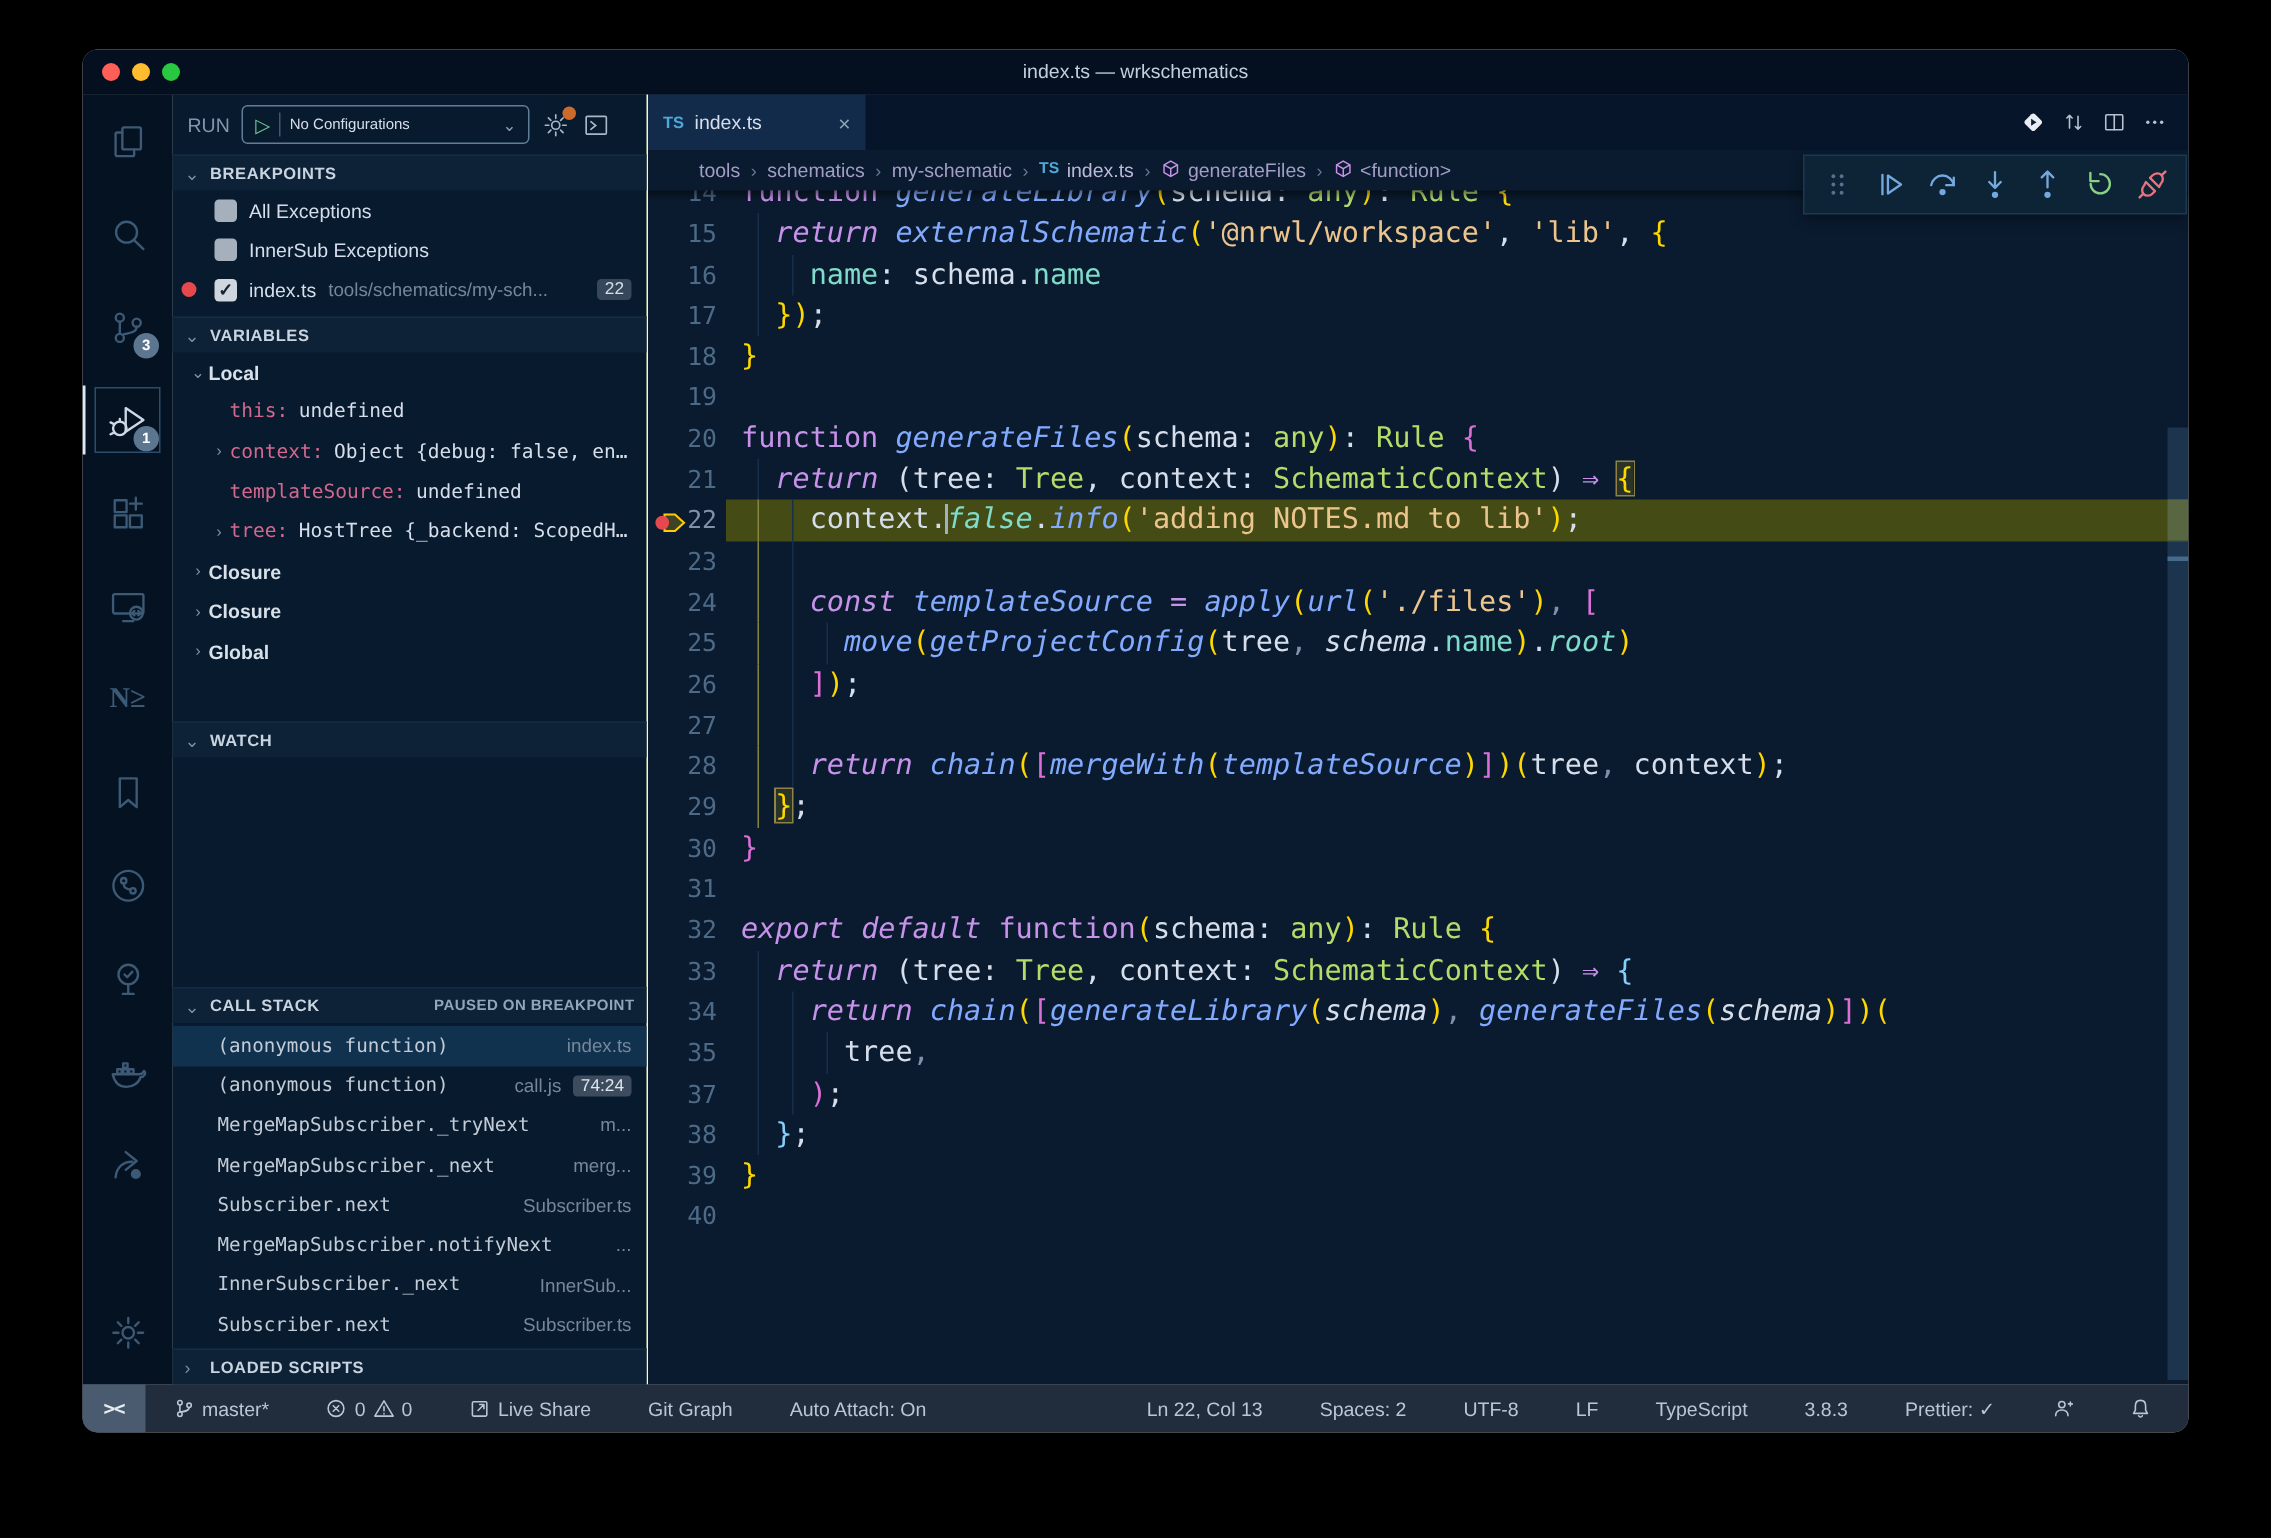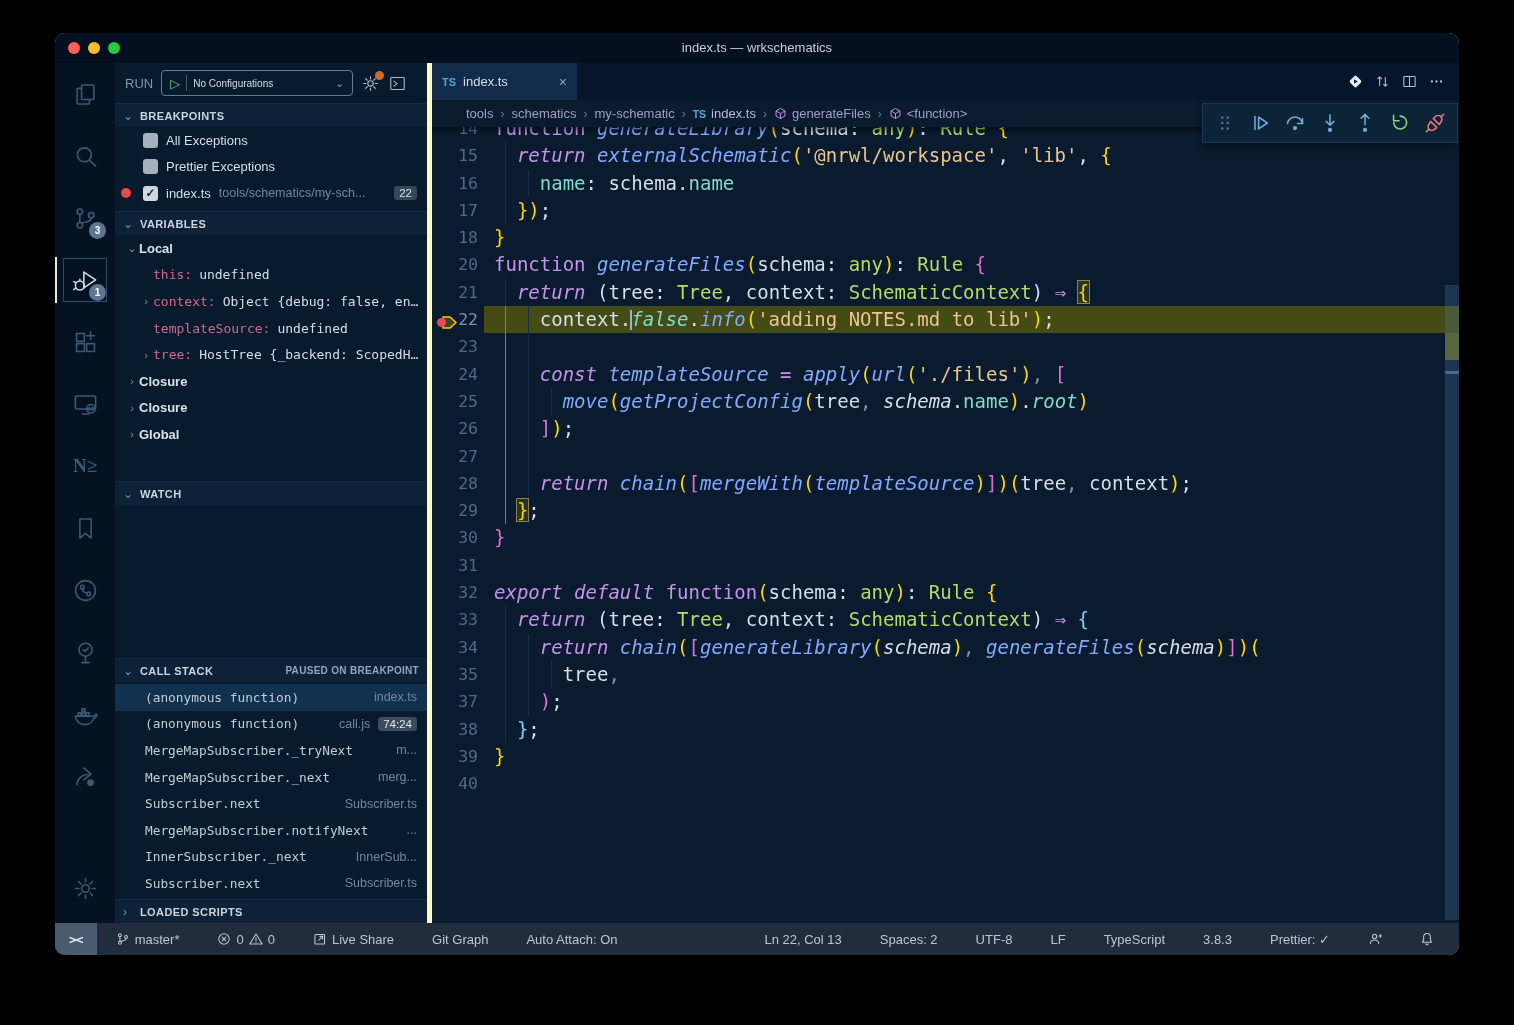--- a/index.html
+++ b/index.html
@@ -20,21 +20,21 @@
   #activitybar{position:absolute;left:0;top:30px;width:60px;bottom:32px;background:#051222;}
   .ab-item{position:relative;width:60px;height:62px;display:flex;align-items:center;justify-content:center;color:#3c5a75;cursor:pointer;}
   .ab-item svg{width:27px;height:27px;fill:none;stroke:currentColor;stroke-width:1.4;stroke-linecap:round;stroke-linejoin:round;}
   .ab-item.active{color:#cdd9e5;}
   .ab-item.active::before{content:"";position:absolute;left:0;top:8px;bottom:8px;width:2px;background:#dfe8f0;}
   .ab-item.active::after{content:"";position:absolute;left:8px;top:9px;right:8px;bottom:9px;border:1px solid #2b4d6d;}
   .ab-badge{position:absolute;right:9px;bottom:10px;min-width:17px;height:17px;border-radius:9px;background:#5c7690;color:#ffffff;font-size:10px;font-weight:bold;display:flex;align-items:center;justify-content:center;padding:0 3px;}
   #ab-settings{position:absolute;left:0;bottom:4px;}
 
   
-  #sidebar{position:absolute;left:60px;top:30px;width:317px;bottom:32px;background:#081a2d;border-right:5px solid #fef9c3;color:#aebdcd;font-size:13px;}
+  #sidebar{position:absolute;left:60px;top:30px;width:317px;bottom:32px;background:#081a2d;border-right:1px solid #fef9c3;color:#aebdcd;font-size:13px;}
   .sect-hdr{position:absolute;left:0;right:0;height:24px;background:#0d2236;border-top:1px solid #132c44;display:flex;align-items:center;padding:0 8px;gap:5px;color:#c9d4e0;font-weight:bold;font-size:11px;letter-spacing:.4px;}
   .sect-hdr .chev{color:#7e91a6;font-weight:normal;font-size:12px;width:12px;}
   .sect-status{margin-left:auto;color:#93a5b8;font-size:10px;letter-spacing:.3px;}
   
   #runbar{position:absolute;left:0;top:0;right:0;height:40px;display:flex;align-items:center;padding:0 10px;gap:8px;}
   #run-label{color:#8296ab;font-size:13px;}
   #run-config{display:flex;align-items:center;gap:6px;border:1px solid #5f7e97;border-radius:4px;height:26px;padding:0 8px;flex:1;max-width:192px;cursor:pointer;}
   #run-play{color:#6fc993;font-size:13px;}
   #run-config .vdiv{width:1px;height:16px;background:#3d5871;}
   #run-config-label{color:#d6deeb;font-size:10px;white-space:nowrap;overflow:hidden;}
@@ -78,21 +78,21 @@
   #tabbar{position:absolute;left:0;top:0;right:0;height:37px;background:#06152a;display:flex;}
   #tab-active{width:145px;background:#122b4a;display:flex;align-items:center;gap:7px;padding:0 10px;cursor:pointer;}
   #tab-lang{color:#4fa8d8;font-size:11px;font-weight:bold;}
   #tab-name{color:#d6deeb;font-size:13px;flex:1;}
   #tab-close{color:#8fa3b5;font-size:14px;cursor:pointer;}
   #editor-actions{margin-left:auto;display:flex;align-items:center;gap:10px;padding-right:14px;}
   .ea-icon{color:#b6c2d0;cursor:pointer;display:flex;}
   .ea-icon svg{width:17px;height:17px;fill:none;stroke:currentColor;stroke-width:1.5;stroke-linecap:round;}
   #breadcrumbs{position:absolute;left:0;top:37px;right:0;height:27px;background:#0a1b2f;display:flex;align-items:center;padding-left:34px;gap:7px;font-size:13px;color:#a39dc7;white-space:nowrap;}
   .bc-sep{color:#5f7e97;font-size:12px;}
-  .bc-item{display:flex;align-items:center;gap:5px;cursor:pointer;}
+  .bc-item{display:flex;align-items:flex-start;gap:5px;cursor:pointer;}
   .bc-ts{color:#4fa8d8;font-size:10.5px;font-weight:bold;}
   .bc-cube{width:13px;height:13px;fill:none;stroke:#c792ea;stroke-width:1.2;}
   #code-shadow{position:absolute;left:0;top:64px;right:0;height:7px;background:linear-gradient(to bottom,rgba(0,0,0,.45),transparent);z-index:5;}
   #code{position:absolute;left:0;top:64px;right:0;bottom:0;overflow:hidden;font-family:"DejaVu Sans Mono",monospace;font-size:19px;}
   #code-inner{margin-top:-12px;}
   .crow{position:relative;height:27.3px;}
   .crow.cur::before{content:"";position:absolute;left:52px;right:0;top:0;bottom:0;background:#444b15;}
   .lnum{position:absolute;left:0;top:0;width:46px;text-align:right;color:#4d6a87;font-size:16.5px;line-height:27.3px;}
   .cur .lnum{color:#7d93aa;}
   .ltext{position:absolute;left:62px;top:0;line-height:27.3px;white-space:pre;z-index:2;text-align:right;}
@@ -268,21 +268,21 @@
         <span class="chev">⌄</span>
         <span>BREAKPOINTS</span>
       </div>
       <div id="bp-rows">
           <div class="bp-row">
             <span class="cbx"></span>
             <span class="bp-label">All Exceptions</span>
           </div>
           <div class="bp-row">
             <span class="cbx"></span>
-            <span class="bp-label">Prettier Exceptions</span>
+            <span class="bp-label">InnerSub Exceptions</span>
           </div>
           <div class="bp-row">
             <span class="bp-dot"></span>
             <span class="cbx checked">✓</span>
             <span class="bp-label">index.ts</span>
             <span class="bp-desc">tools/schematics/my-sch...</span>
             <span class="bp-badge">22</span>
           </div>
         </div>
 
@@ -477,20 +477,24 @@
             <div class="crow">
               <div class="guide" style="left: 73.4px;"></div>
               <span class="lnum">17</span>
               <span class="ltext"><span class="c-p">  </span><span class="c-b1">}</span><span class="c-b1">)</span><span class="c-p">;</span></span>
             </div>
             <div class="crow">
               <span class="lnum">18</span>
               <span class="ltext"><span class="c-b1">}</span></span>
             </div>
             <div class="crow">
+              <span class="lnum">19</span>
+              <span class="ltext"></span>
+            </div>
+            <div class="crow">
               <span class="lnum">20</span>
               <span class="ltext"><span class="c-k">function</span><span class="c-p"> </span><span class="c-f">generateFiles</span><span class="c-b1">(</span><span class="c-p">schema</span><span class="c-p">: </span><span class="c-t">any</span><span class="c-b1">)</span><span class="c-p">: </span><span class="c-t">Rule</span><span class="c-p"> </span><span class="c-b2">{</span></span>
             </div>
             <div class="crow">
               <div class="guide" style="left: 73.4px;"></div>
               <span class="lnum">21</span>
               <span class="ltext"><span class="c-p">  </span><span class="c-ki">return</span><span class="c-p"> </span><span class="c-p">(</span><span class="c-p">tree</span><span class="c-p">: </span><span class="c-t">Tree</span><span class="c-p">, </span><span class="c-p">context</span><span class="c-p">: </span><span class="c-t">SchematicContext</span><span class="c-p">)</span><span class="c-p"> </span><span class="c-o">⇒</span><span class="c-p"> </span><span class="c-b1m">{</span></span>
             </div>
             <div class="crow cur">
               <div class="guide act" style="left: 73.4px;"></div>

